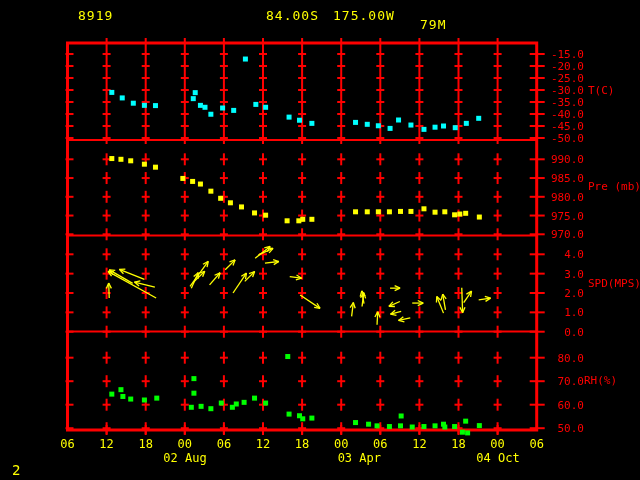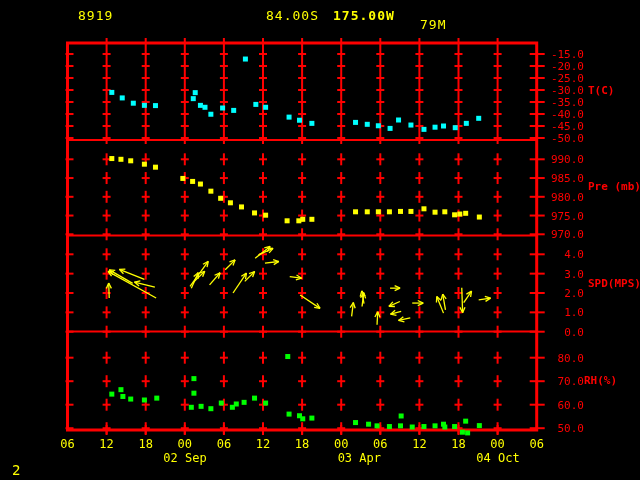--- a/index.html
+++ b/index.html
@@ -1,31 +1,31 @@
 <!DOCTYPE html>
 <html><head>
 <meta charset="utf-8">
 <style>
   html,body{margin:0;padding:0;background:#000;}
   #screen{position:relative;width:640px;height:480px;background:#000;overflow:hidden;
           font-family:"DejaVu Sans Mono","Liberation Mono",monospace;}
   .hdr{position:absolute;color:#ffff00;font-size:13px;line-height:13px;white-space:pre;letter-spacing:1px;}
-  .unit{position:absolute;color:#ff0000;font-size:11px;line-height:11px;white-space:pre;font-weight:bold;}
+  .unit{position:absolute;color:#ff0000;font-size:11px;line-height:11px;white-space:pre;}
   .datelab{position:absolute;color:#ffff00;font-size:12px;line-height:12px;width:80px;text-align:center;white-space:pre;}
   .pagenum{position:absolute;color:#ffff00;font-size:14px;line-height:14px;}
   svg{position:absolute;left:0;top:0;}
 </style>
 </head>
 <body>
 
 <div id="screen">
 
   <div class="hdr" style="left:78px;top:9px;text-align:center;">8919</div>
   <div class="hdr" style="left:266px;top:9px;">84.00S</div>
-  <div class="hdr" style="left:333px;top:9px;font-weight:bold;">175.00W</div>
+  <div class="hdr" style="left:333px;top:9px;">175.00W</div>
   <div class="hdr" style="left:420px;top:18px;">79M</div>
 
   <svg id="chart" width="640" height="480">
       <g>
         <line x1="106.6" y1="38" x2="106.6" y2="48" stroke="#ff0000" stroke-width="2"></line>
         <line x1="106.6" y1="425" x2="106.6" y2="435" stroke="#ff0000" stroke-width="2"></line>
         <line x1="106.6" y1="48" x2="106.6" y2="60" stroke="#ff0000" stroke-width="2"></line>
         <line x1="102.6" y1="54" x2="110.6" y2="54" stroke="#ff0000" stroke-width="2"></line>
         <line x1="106.6" y1="60" x2="106.6" y2="72" stroke="#ff0000" stroke-width="2"></line>
         <line x1="102.6" y1="66" x2="110.6" y2="66" stroke="#ff0000" stroke-width="2"></line>
@@ -879,18 +879,18 @@
           <line x1="490.58488349156556" y1="298.10242278847926" x2="485.552860083893" y2="301.3702569985694" stroke="#ffff00" stroke-width="1.3"></line>
         </g>
       </g>
     </svg>
 
   <div class="unit" style="left:588px;top:85px;">T(C)</div>
   <div class="unit" style="left:588px;top:181px;">Pre (mb)</div>
   <div class="unit" style="left:588px;top:278px;">SPD(MPS)</div>
   <div class="unit" style="left:584px;top:375px;">RH(%)</div>
 
-  <div class="datelab" style="left:145px;top:452px;">02 Sep</div>
+  <div class="datelab" style="left:145px;top:452px;">02 Aug</div>
   <div class="datelab" style="left:301px;top:452px;text-align:right;">03 Apr</div>
   <div class="datelab" style="left:458px;top:452px;">04 Oct</div>
 
   <div class="pagenum" style="left:12px;top:463px;">2</div>
 </div>
 
 </body></html>

